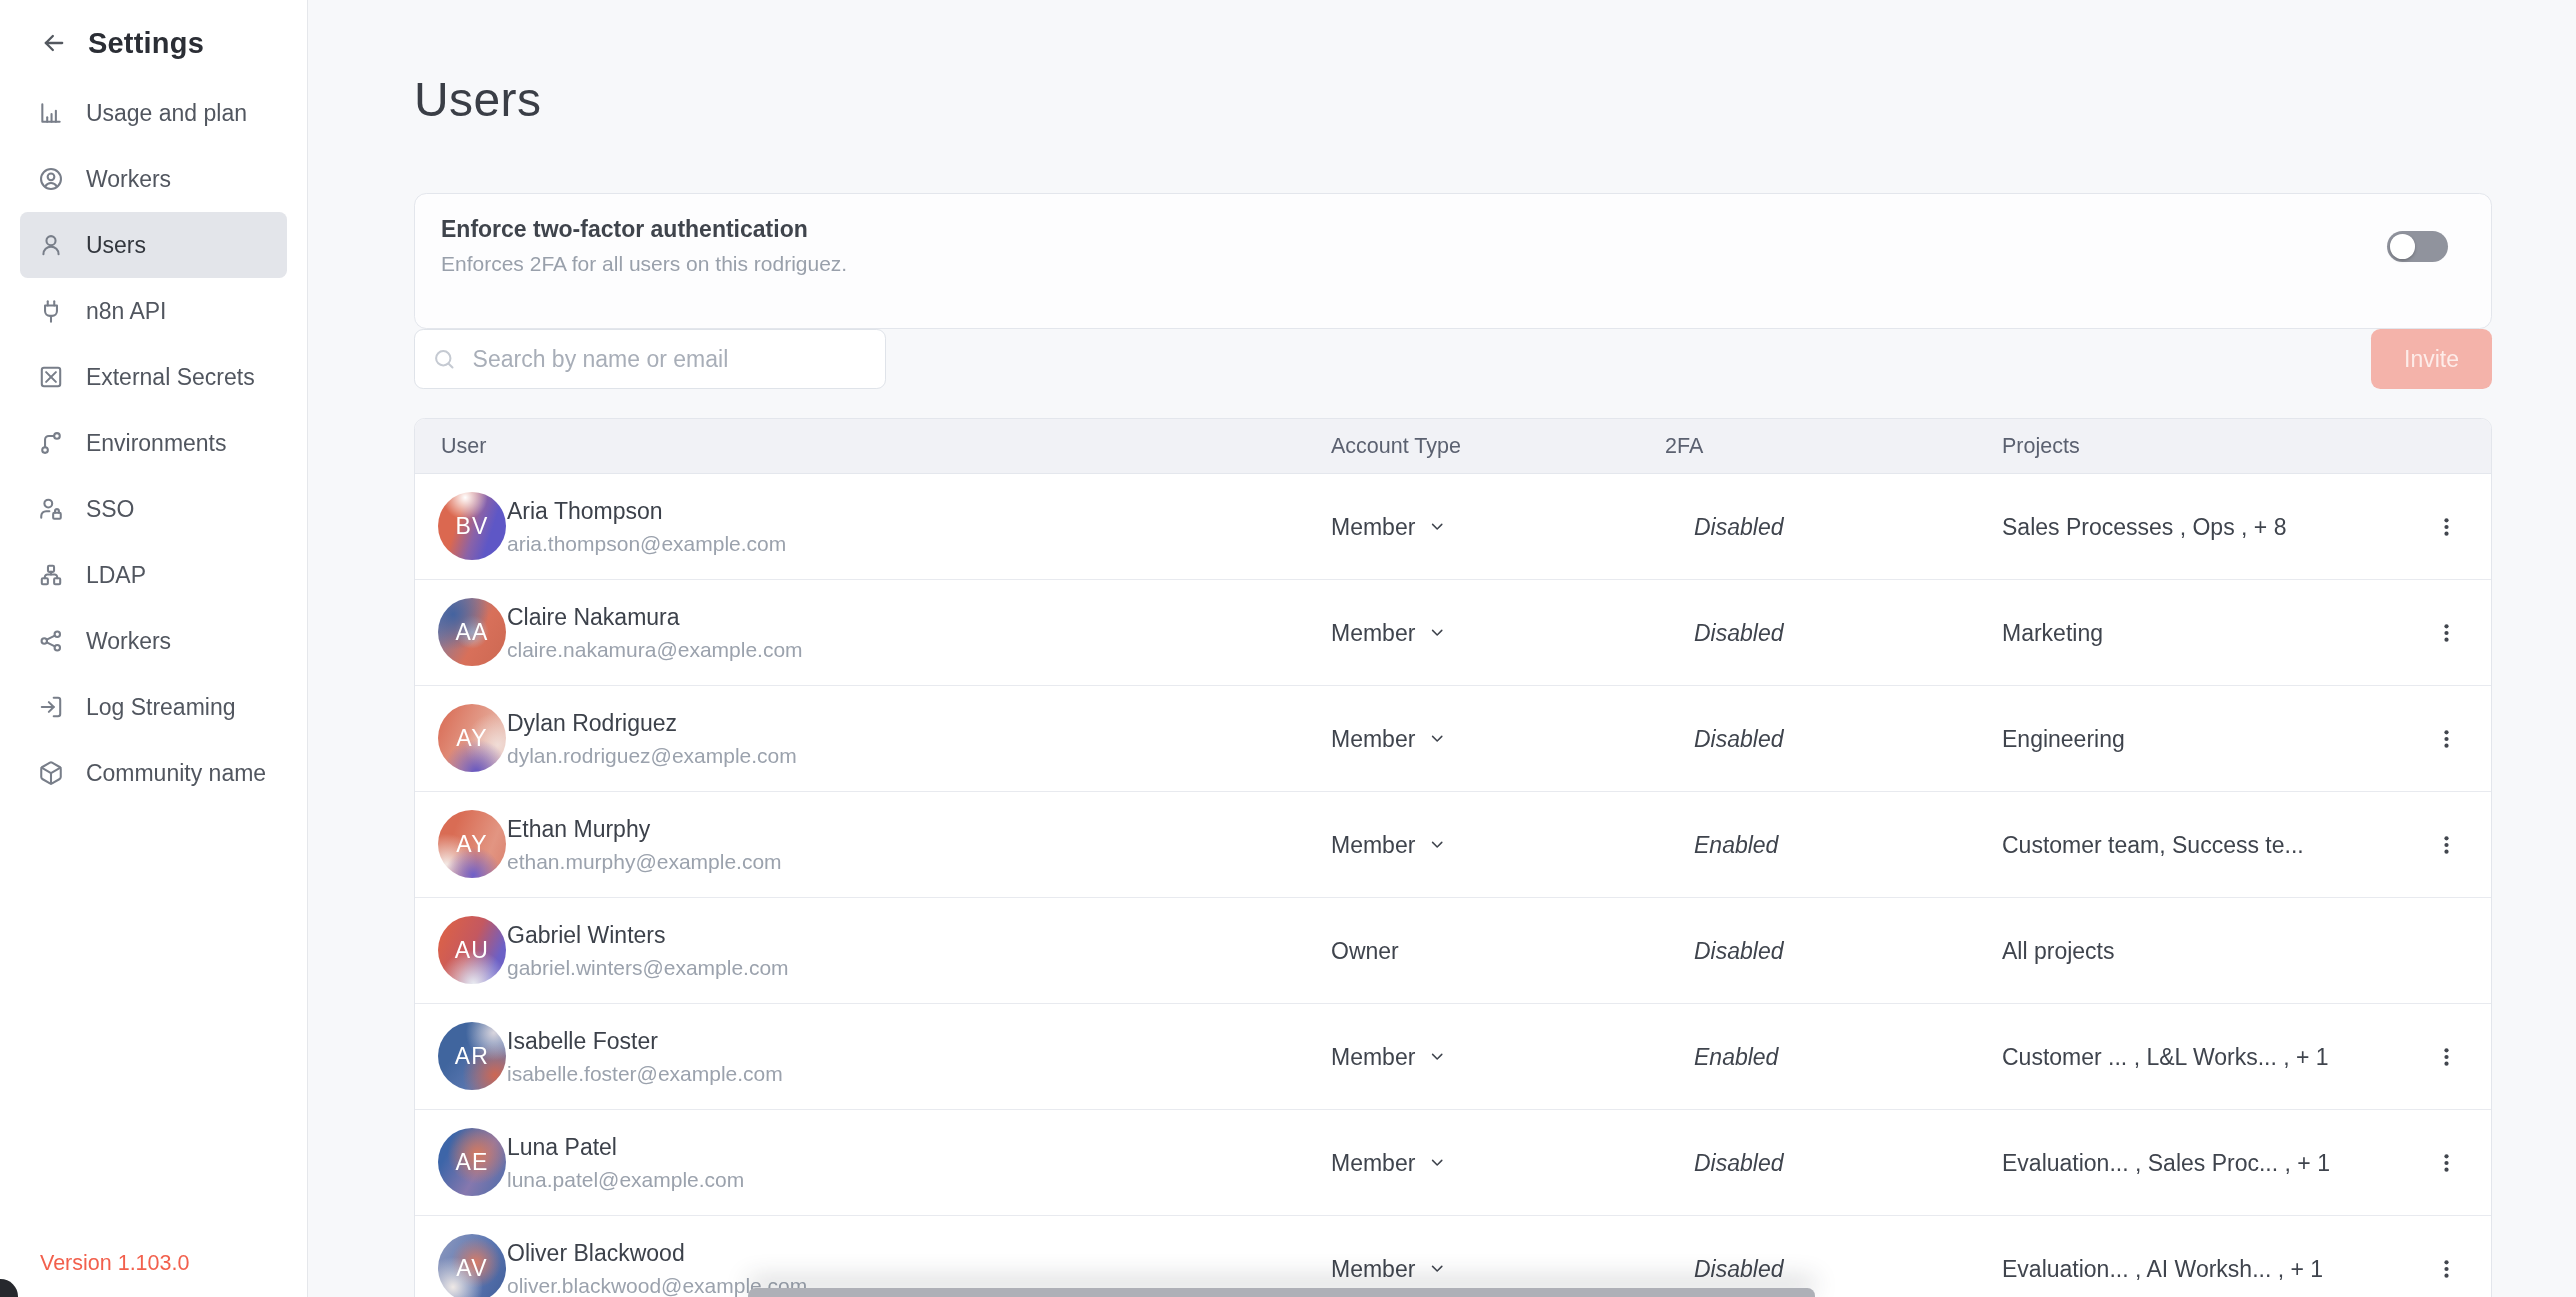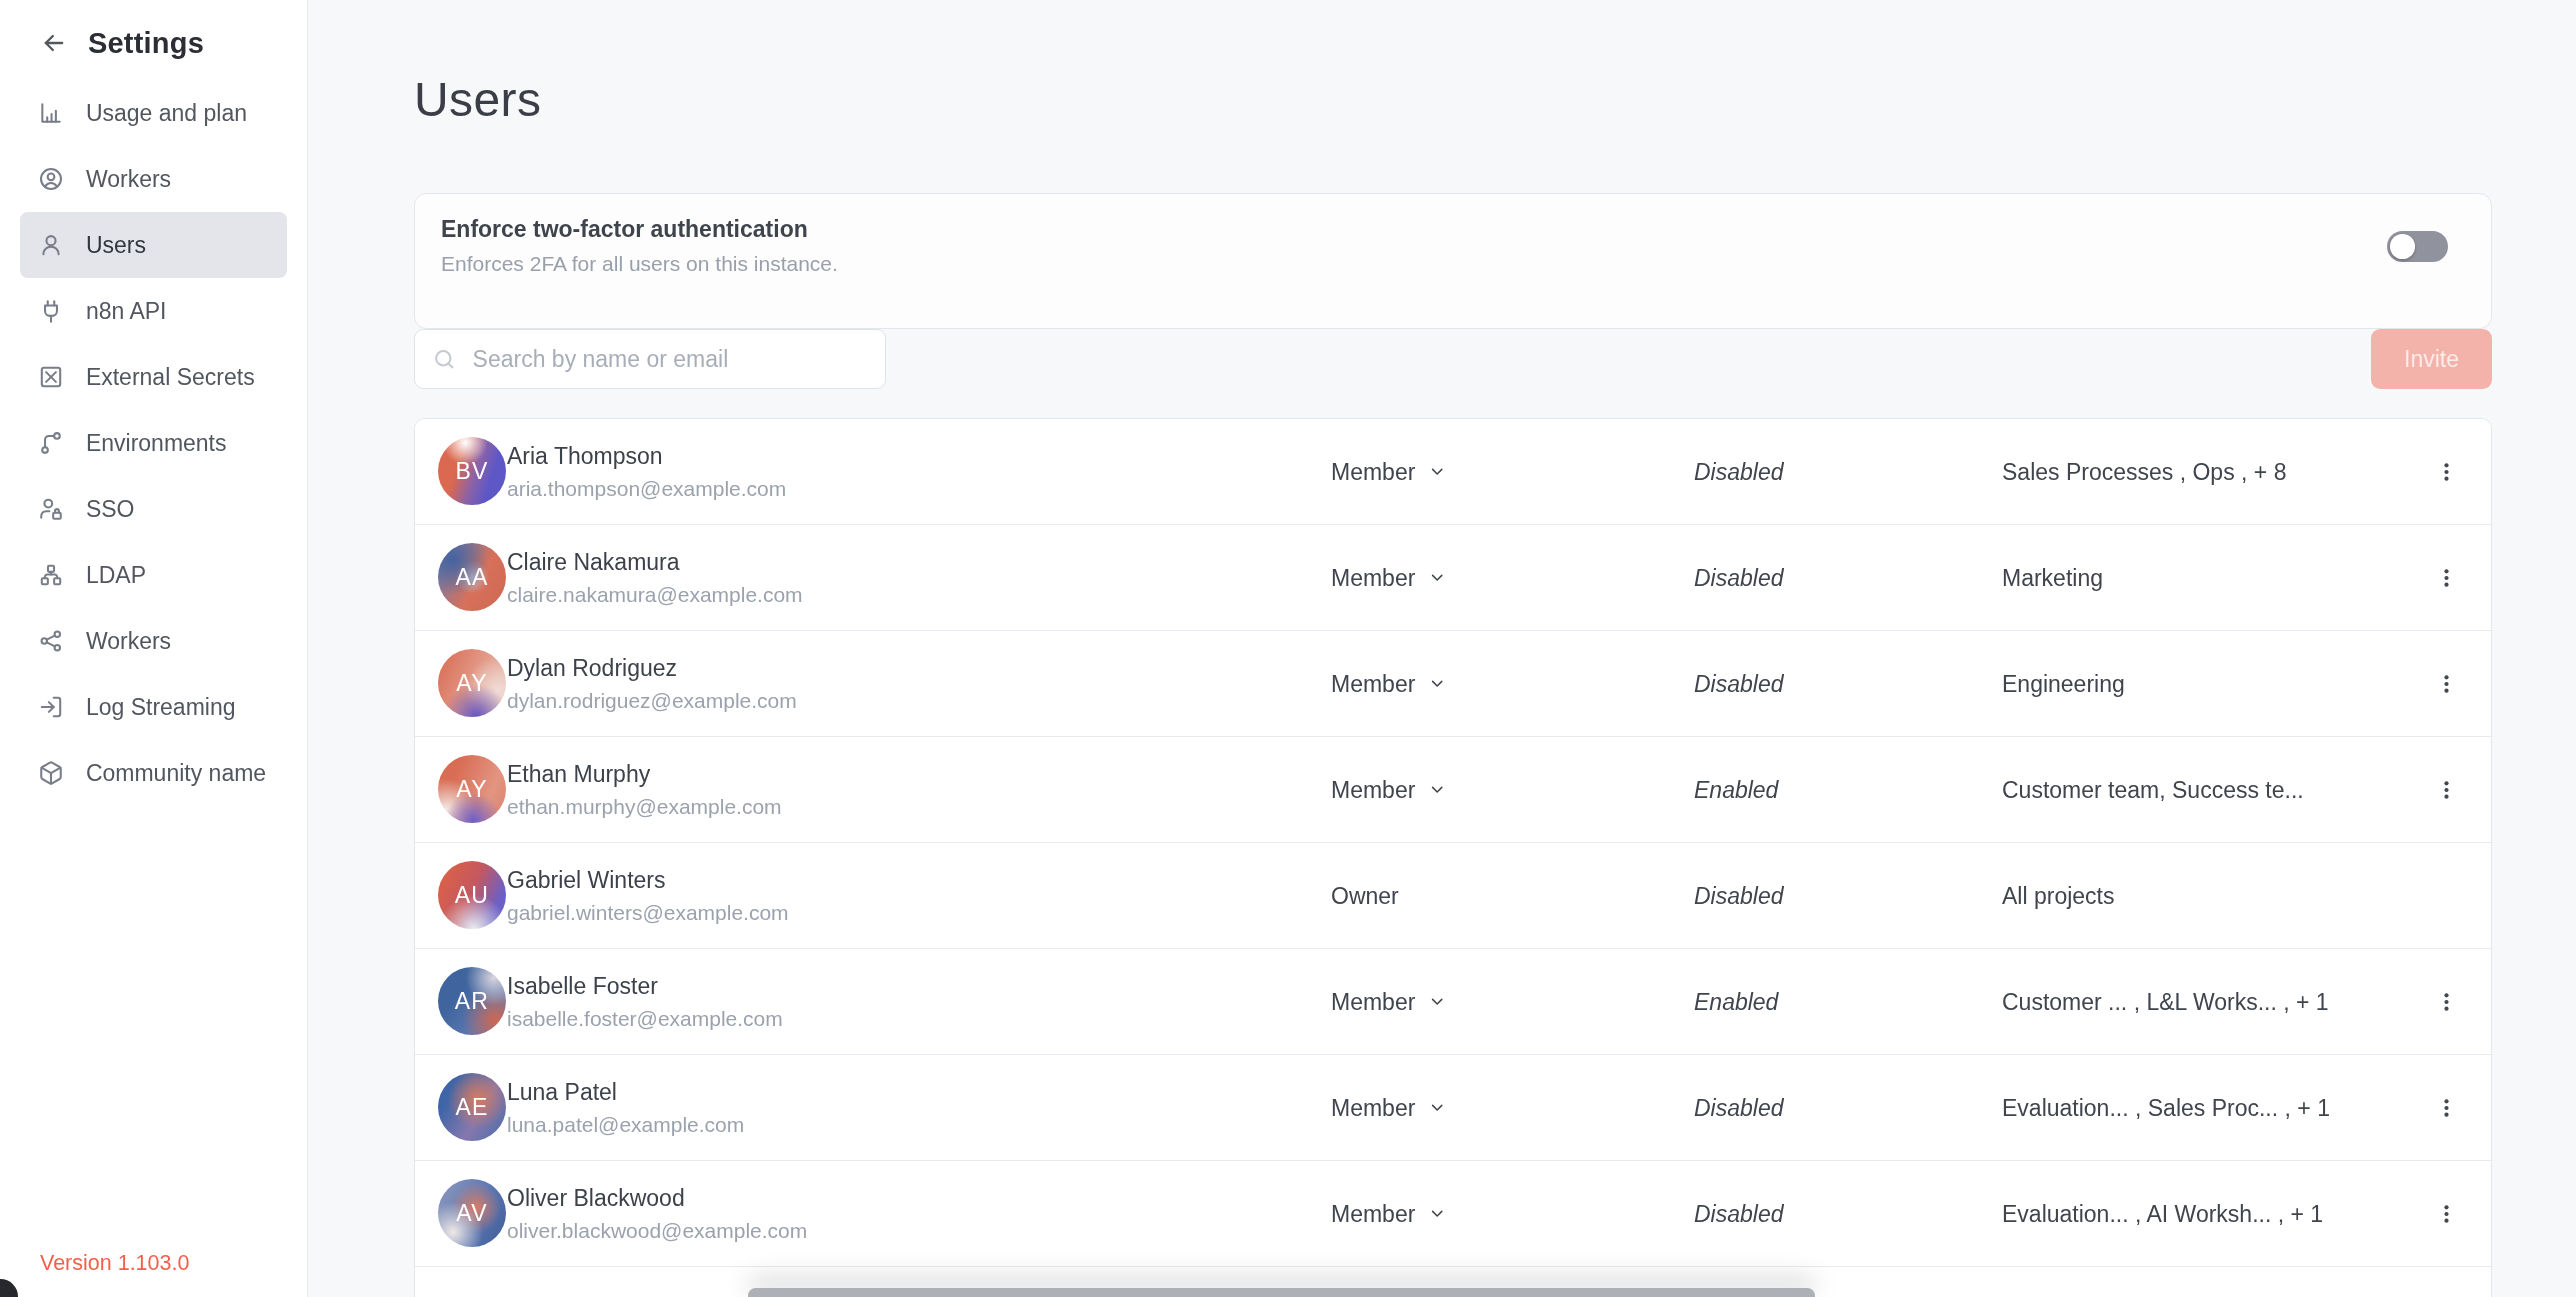--- a/index.html
+++ b/index.html
@@ -212,38 +212,44 @@
   </div>
     </nav>
   <div class="version" style="color: rgb(242, 96, 77); margin-top: 24px;">Version 1.103.0</div>
 </aside>
 
 <main class="main">
   <h1 class="page-title">Users</h1>
 
   <section class="card">
     <div class="card-title">Enforce two-factor authentication</div>
-    <div class="card-sub">Enforces 2FA for all users on this instance.</div>
+    <div class="card-sub">Enforces 2FA for all users on this rodriguez.</div>
     <div class="toggle">
       <div class="knob"></div>
     </div>
   </section>
 
   <div class="search">
     <span style="display:flex;">
       <svg viewBox="0 0 24 24" fill="none" stroke="currentColor" stroke-width="2" stroke-linecap="round">
           <circle cx="11" cy="11" r="7"></circle>
           <path d="m20 20-3.5-3.5"></path>
         </svg>
     </span>
     <input type="text" placeholder="Search by name or email" style="">
   </div>
   <button class="invite" style="background: rgb(244, 179, 170);">Invite</button>
 
   <div class="table">
+    <div class="thead">
+      <span class="th th-user">User</span>
+      <span class="th th-acct">Account Type</span>
+      <span class="th th-tfa">2FA</span>
+      <span class="th th-proj">Projects</span>
+    </div>
     <div id="tbody">
         <div class="row">
     <span class="avatar" style="background: radial-gradient(circle at 40% 8%, rgb(255, 255, 255) 0%, rgba(255, 255, 255, 0) 30%), linear-gradient(108deg, rgb(219, 104, 80) 32%, rgb(138, 98, 168) 55%, rgb(94, 87, 198) 74%);">
             <i style="font-style:normal">BV</i>
           </span>
     <div class="who">
       <div class="uname">Aria Thompson</div>
       <div class="uemail">aria.thompson@example.com</div>
     </div>
     <div class="cell acct">

